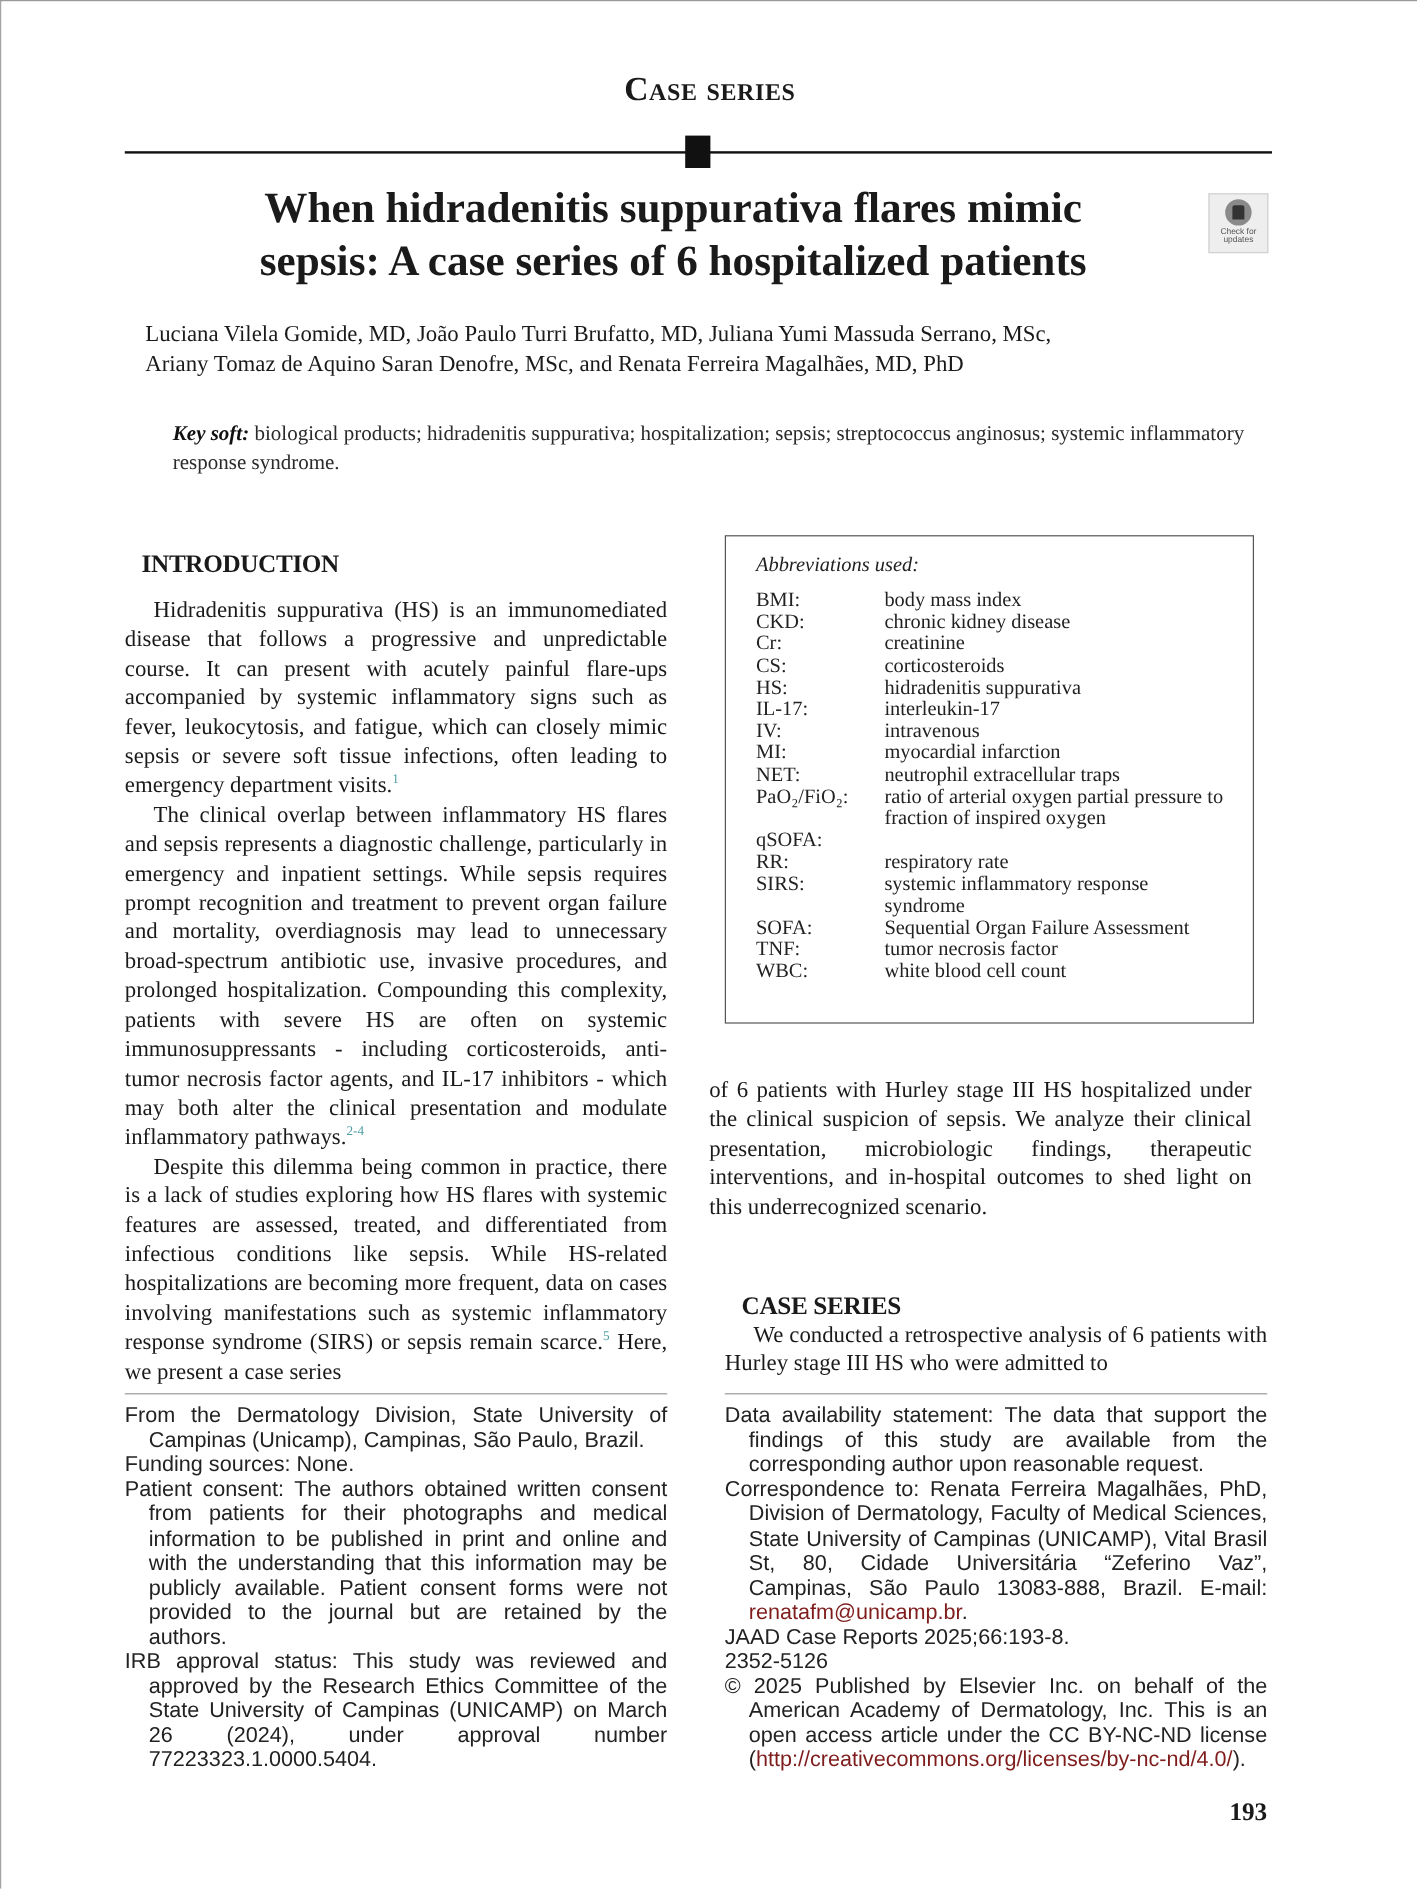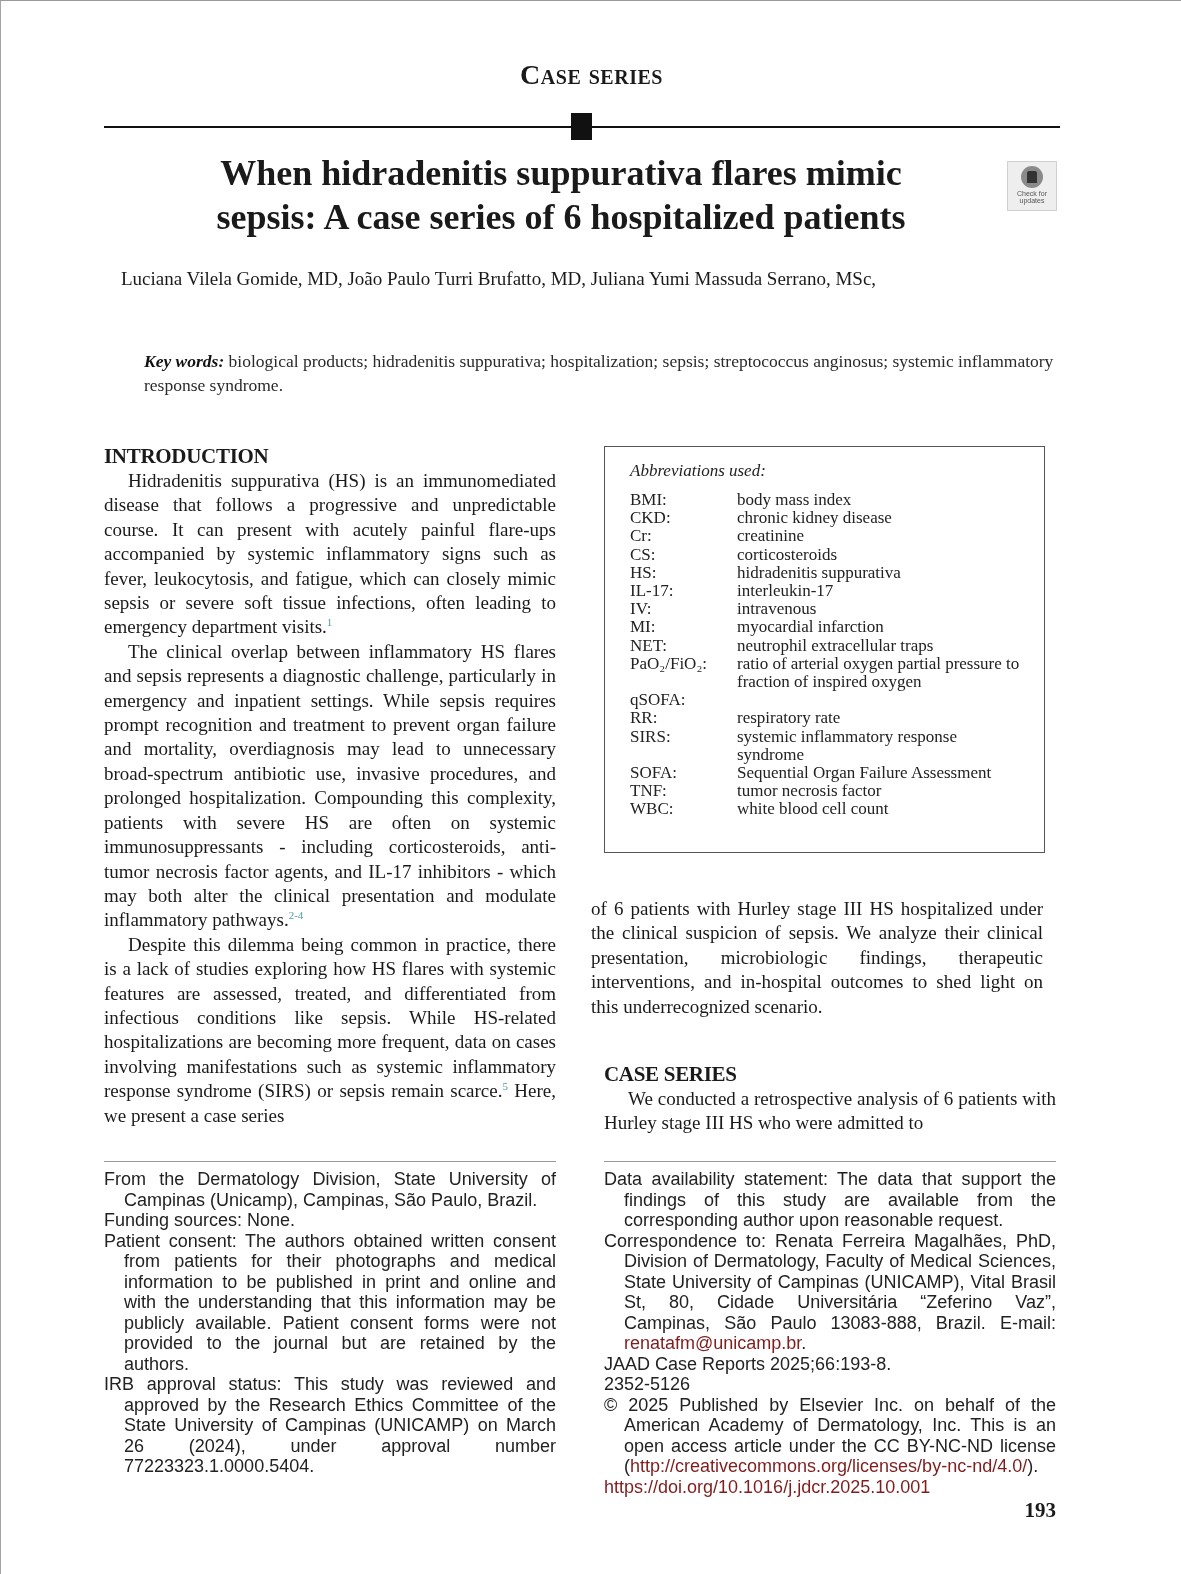--- a/index.html
+++ b/index.html
@@ -16,21 +16,21 @@
   .crossmark .ring::after { content: ""; position: absolute; left: 6px; top: 5px; width: 10px; height: 12px; background: #333; border-radius: 2px 2px 0 0; }
   .crossmark .cm-text { font-family: "Liberation Sans", sans-serif; font-size: 7px; line-height: 7px; color: #555; text-align: center; margin-top: 2px; }
 
   .authors { position: absolute; top: 265px; left: 120px; width: 940px; font-size: 19px; line-height: 25px; }
   .keywords { position: absolute; top: 348px; left: 143px; width: 915px; font-size: 17.5px; line-height: 24px; color: #2a2a2a; }
   .keywords .kw-label { font-weight: bold; font-style: italic; color: #111; }
 
   .col { position: absolute; font-size: 19px; line-height: 24.4px; text-align: justify; }
   .col-left { top: 442px; left: 103px; width: 452px; }
   .col-right-top { top: 896px; left: 590px; width: 452px; }
-  .heading { font-weight: bold; font-size: 21px; line-height: 26px; letter-spacing: -0.3px; margin: 0; }
+  .heading { font-weight: bold; font-size: 21px; line-height: 26px; letter-spacing: -0.3px; margin: 14px; }
   .para { margin: 0; text-indent: 24px; }
   .ref { font-size: 11px; vertical-align: super; line-height: 0; color: #4f9ea5; }
 
   .abbrev-box { position: absolute; top: 445px; left: 603px; width: 441px; height: 407px; border: 1.5px solid #555; box-sizing: border-box; padding: 12px 24px 0 25px; }
   .abbrev-title { font-style: italic; font-size: 17px; line-height: 24px; margin-bottom: 8px; color: #222; }
   .abbrev-row { display: flex; font-size: 17px; line-height: 18.2px; color: #222; }
   .abbrev-term { width: 107px; flex-shrink: 0; }
   .abbrev-def { flex: 1; }
 
   .case-heading { position: absolute; top: 1060px; left: 603px; width: 452px; }
@@ -63,24 +63,25 @@
   <div class="crossmark">
     <div class="ring"></div>
     <div class="cm-text">
       <div>Check for</div>
       <div>updates</div>
     </div>
   </div>
 
   <div class="authors">
     <div>Luciana Vilela Gomide, MD, João Paulo Turri Brufatto, MD, Juliana Yumi Massuda Serrano, MSc,</div>
+    <div>Ariany Tomaz de Aquino Saran Denofre, MSc, and Renata Ferreira Magalhães, MD, PhD</div>
   </div>
 
   <div class="keywords">
-    <span class="kw-label">Key words:</span><span> biological products; hidradenitis suppurativa; hospitalization; sepsis; streptococcus anginosus; systemic inflammatory response syndrome.</span>
+    <span class="kw-label">Key soft:</span><span> biological products; hidradenitis suppurativa; hospitalization; sepsis; streptococcus anginosus; systemic inflammatory response syndrome.</span>
   </div>
 
   <div class="col col-left">
     <h2 class="heading">INTRODUCTION</h2>
     <p class="para"><span>Hidradenitis suppurativa (HS) is an immunomediated disease that follows a progressive and unpredictable course. It can present with acutely painful flare-ups accompanied by systemic inflammatory signs such as fever, leukocytosis, and fatigue, which can closely mimic sepsis or severe soft tissue infections, often leading to emergency department visits.</span><span class="ref">1</span></p>
     <p class="para"><span>The clinical overlap between inflammatory HS flares and sepsis represents a diagnostic challenge, particularly in emergency and inpatient settings. While sepsis requires prompt recognition and treatment to prevent organ failure and mortality, overdiagnosis may lead to unnecessary broad-spectrum antibiotic use, invasive procedures, and prolonged hospitalization. Compounding this complexity, patients with severe HS are often on systemic immunosuppressants - including corticosteroids, anti-tumor necrosis factor agents, and IL-17 inhibitors - which may both alter the clinical presentation and modulate inflammatory pathways.</span><span class="ref">2-4</span></p>
     <p class="para"><span>Despite this dilemma being common in practice, there is a lack of studies exploring how HS flares with systemic features are assessed, treated, and differentiated from infectious conditions like sepsis. While HS-related hospitalizations are becoming more frequent, data on cases involving manifestations such as systemic inflammatory response syndrome (SIRS) or sepsis remain scarce.</span><span class="ref">5</span><span> Here, we present a case series</span></p>
   </div>
 
   <div class="abbrev-box">
@@ -170,17 +171,16 @@
     <p class="fn">Patient consent: The authors obtained written consent from patients for their photographs and medical information to be published in print and online and with the understanding that this information may be publicly available. Patient consent forms were not provided to the journal but are retained by the authors.</p>
     <p class="fn">IRB approval status: This study was reviewed and approved by the Research Ethics Committee of the State University of Campinas (UNICAMP) on March 26 (2024), under approval number 77223323.1.0000.5404.</p>
   </div>
 
   <div class="footnotes footnotes-right">
     <p class="fn">Data availability statement: The data that support the findings of this study are available from the corresponding author upon reasonable request.</p>
     <p class="fn"><span>Correspondence to: Renata Ferreira Magalhães, PhD, Division of Dermatology, Faculty of Medical Sciences, State University of Campinas (UNICAMP), Vital Brasil St, 80, Cidade Universitária “Zeferino Vaz”, Campinas, São Paulo 13083-888, Brazil. E-mail: </span><span class="link">renatafm@unicamp.br</span>.</p>
     <p class="fn">JAAD Case Reports 2025;66:193-8.</p>
     <p class="fn">2352-5126</p>
     <p class="fn"><span>© 2025 Published by Elsevier Inc. on behalf of the American Academy of Dermatology, Inc. This is an open access article under the CC BY-NC-ND license (</span><span class="link" style="word-break:break-all">http://creativecommons.org/licenses/by-nc-nd/4.0/</span><span>).</span></p>
-    <p class="fn"><span class="link">https://doi.org/10.1016/j.jdcr.2025.10.001</span></p>
   </div>
 
   <div class="page-number">193</div>
 </div>
 
 </body></html>

